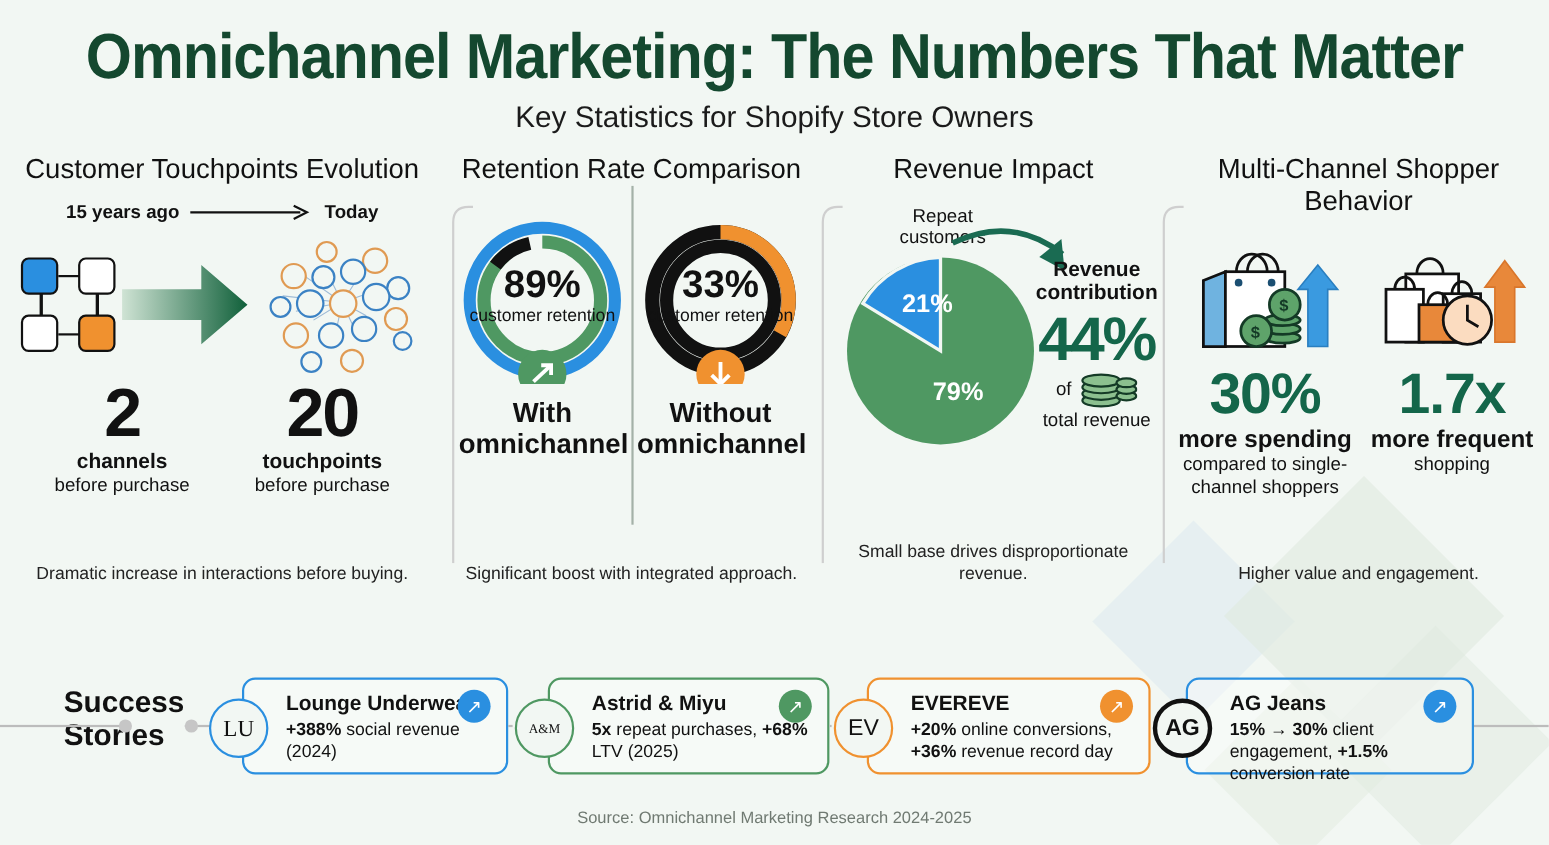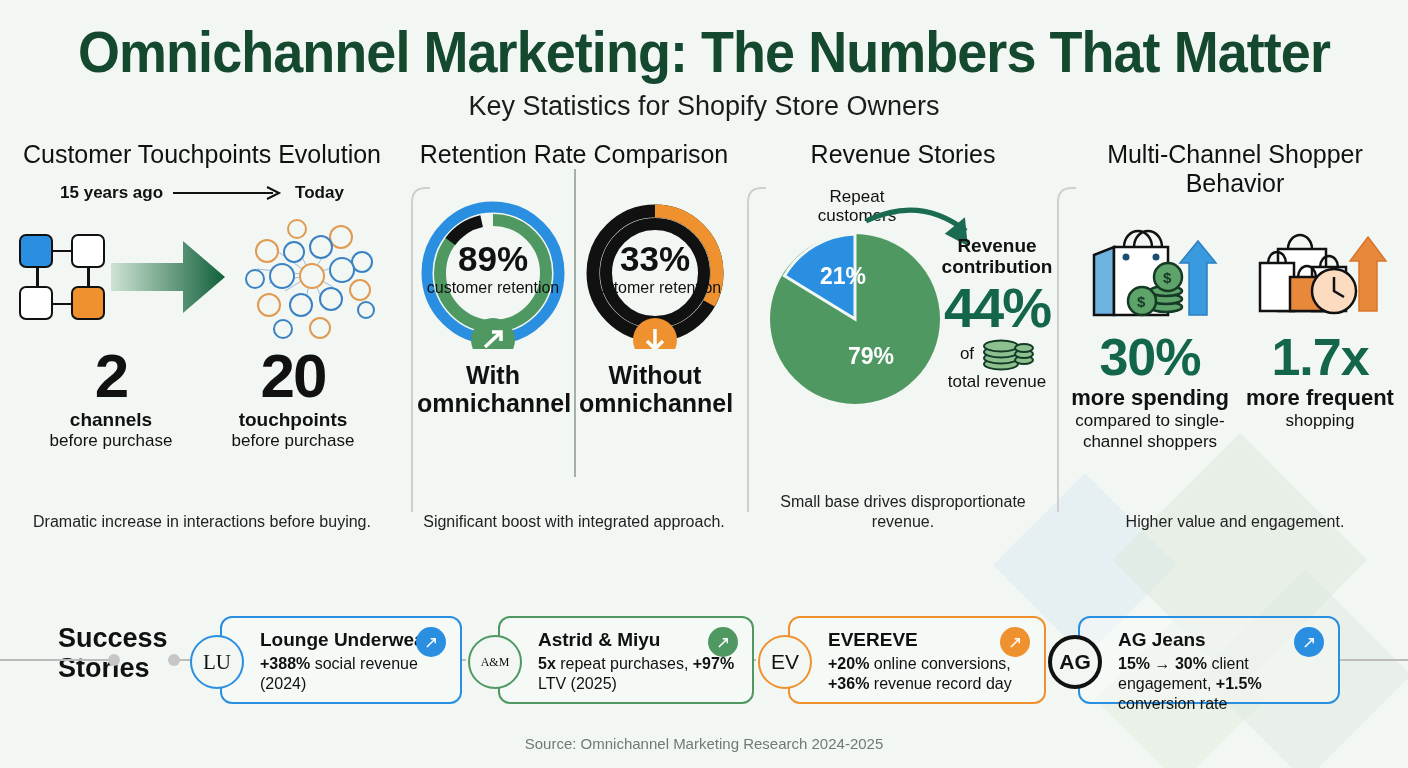--- a/index.html
+++ b/index.html
@@ -239,21 +239,21 @@
     </div>
 
     <div class="panel-note">Significant boost with integrated approach.</div>
   </div>
 
   <div class="panel p3" style="height:392px">
     <svg class="connector" style="left:-18px;">
       <path d="M22,350 L22,40 Q22,26 36,26 L48,26" stroke="#cfcfcf" stroke-width="2" fill="none"></path>
       <circle cx="53" cy="26" r="7" fill="#c6c6c6"></circle>
     </svg>
-    <div class="panel-title">Revenue Stories</div>
+    <div class="panel-title">Revenue Impact</div>
 
     <div class="pie-area">
       <div class="repeat-lbl">Repeat customers</div>
 
       <svg width="170" height="180" style="position:absolute;left:26px;top:42px;">
         <circle cx="85" cy="90" r="85" fill="#4f9862"></circle>
         <path d="M85,90 L85,5 A85,85 0 0,0 14.4,46.8 Z" fill="#2a8fe0" stroke="#f2f7f3" stroke-width="3"></path>
         <text x="50" y="55" fill="#fff" font-size="23" font-weight="bold" font-family="Liberation Sans, sans-serif">21%</text>
         <text x="78" y="135" fill="#fff" font-size="23" font-weight="bold" font-family="Liberation Sans, sans-serif">79%</text>
       </svg>
@@ -358,21 +358,21 @@
         <div class="card-name">Lounge Underwear</div>
         <div class="card-txt"><b>+388%</b> social revenue (2024)</div>
         <div class="arrow-btn" style="background: rgb(42, 143, 224);">↗</div>
       </div>
       <div class="tl-line" style="left: 462px; width: 4px;"></div>
       <div class="card" style="left: 498px; width: 256px; border: 2px solid rgb(79, 152, 98);">
         <div class="badge" style="border: 2px solid rgb(79, 152, 98);">
           <span style="font-size: 12px;">A&amp;M</span>
         </div>
         <div class="card-name">Astrid &amp; Miyu</div>
-        <div class="card-txt"><b>5x</b> repeat purchases, <b>+97%</b> LTV (2025)</div>
+        <div class="card-txt"><b>5x</b> repeat purchases, <b>+68%</b> LTV (2025)</div>
         <div class="arrow-btn" style="background: rgb(79, 152, 98);">↗</div>
       </div>
       <div class="tl-line" style="left: 754px; width: 2px;"></div>
       <div class="card" style="left: 788px; width: 258px; border: 2px solid rgb(240, 145, 47);">
         <div class="badge" style="border: 2px solid rgb(240, 145, 47);">
           <span style="font-size: 21px; font-family: &quot;Liberation Sans&quot;, sans-serif;">EV</span>
         </div>
         <div class="card-name">EVEREVE</div>
         <div class="card-txt"><b>+20%</b> online conversions, <b>+36%</b> revenue record day</div>
         <div class="arrow-btn" style="background: rgb(240, 145, 47);">↗</div>

